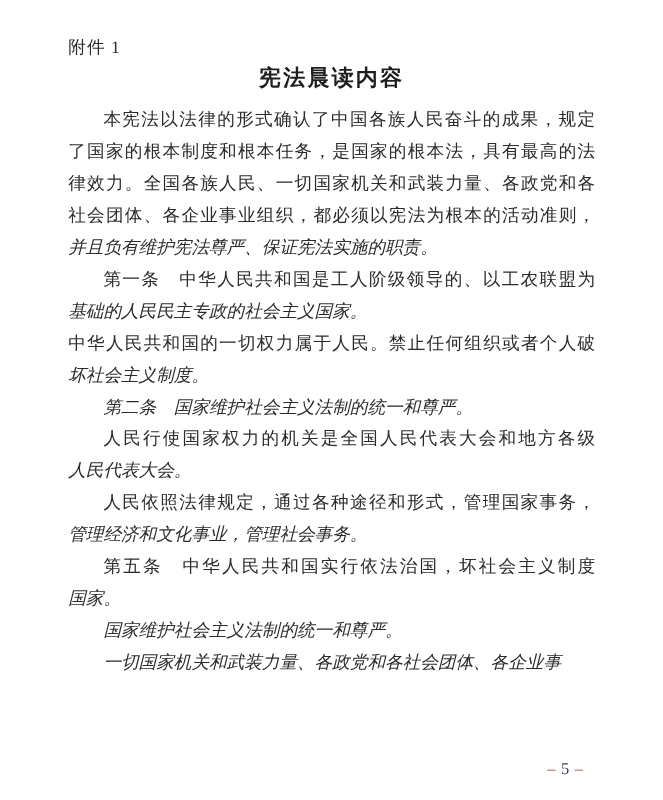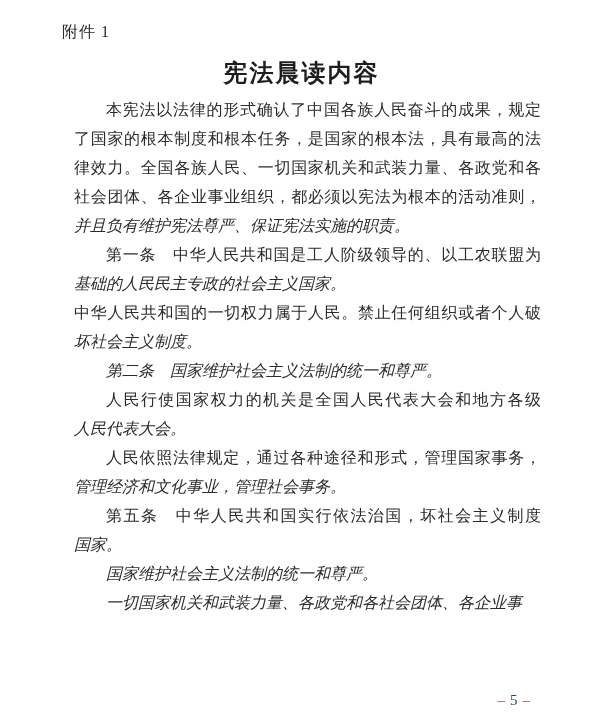--- a/index.html
+++ b/index.html
@@ -14,53 +14,52 @@
     position: relative;
     width: 603px;
     height: 727px;
     background: var(--bg-color);
     font-family: "Liberation Serif", serif;
     color: var(--text-color);
     overflow: hidden;
   }
   .attachment-label {
     position: absolute;
-    top: 22px;
+    top: 33px;
     left: 62px;
     font-size: 16px;
     letter-spacing: 1px;
   }
   .doc-title {
     position: absolute;
     top: 57px;
     left: 0;
     width: 603px;
     text-align: center;
     font-family: "Liberation Sans", sans-serif;
     font-weight: bold;
-    font-size: 24px;
+    font-size: 20px;
     letter-spacing: 2px;
     color: #1e1e1e;
   }
   .body-text {
     position: absolute;
     top: 95px;
     left: 62px;
     width: 479px;
     font-size: 16px;
   }
   .body-text .line {
     height: 29px;
     line-height: 29px;
     text-align: justify;
     text-align-last: justify;
     text-justify: inter-character;
     overflow: hidden;
     white-space: nowrap;
-    margin-left: 12px;
   }
   .body-text .line.first { text-indent: 2em; }
   .body-text .line.last  { text-align-last: left; font-style: italic; }
   .page-number {
     position: absolute;
     top: 692px;
     right: 68px;
     font-size: 15px;
     letter-spacing: 1px;
     white-space: nowrap;

